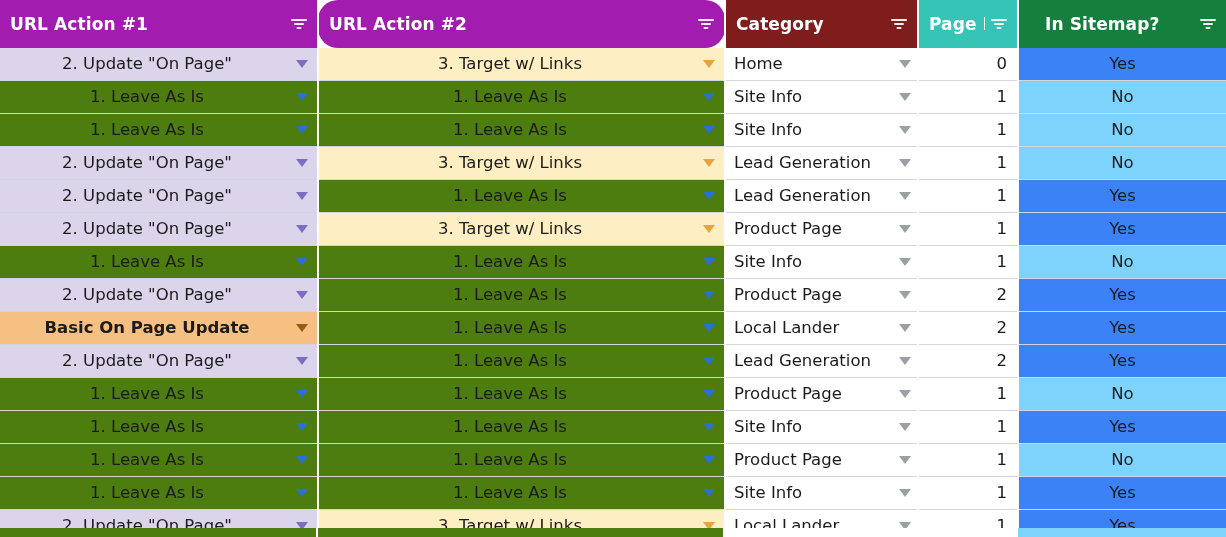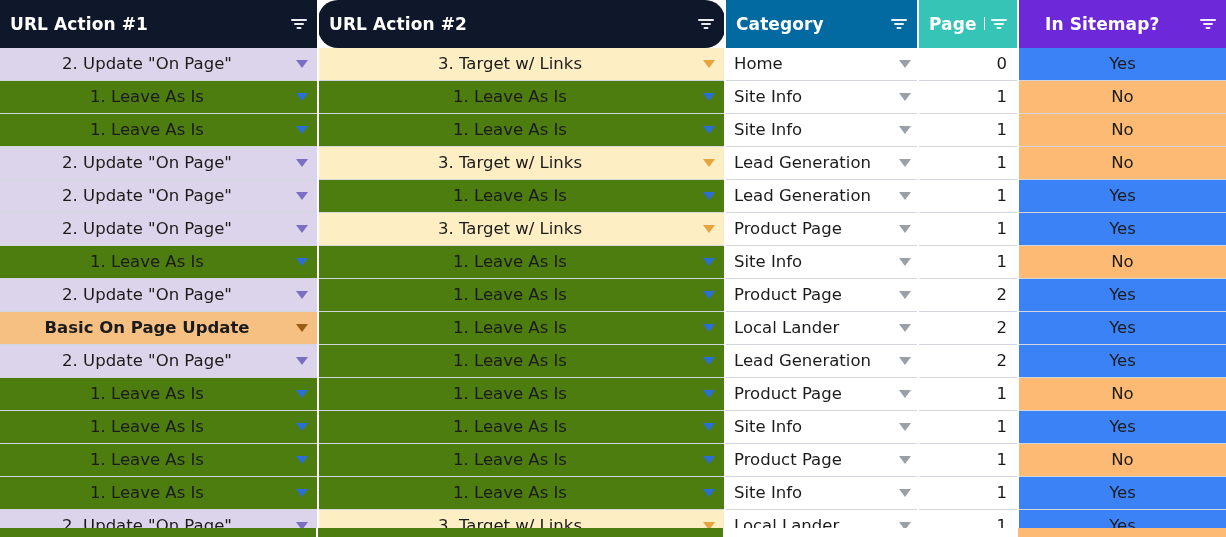--- a/index.html
+++ b/index.html
@@ -37,24 +37,24 @@
     font-size: 17px;
     font-weight: bold;
     color: #ffffff;
     text-align: left;
     vertical-align: middle;
     white-space: nowrap;
     overflow: hidden;
     letter-spacing: 0.1px;
     box-sizing: border-box;
   }
-  th.h-dark    { background: #0f172a; }
-  th.h-bright  { background: #0369a1; border-left: 2px solid #ffffff; }
+  th.h-dark    { background: #a21caf; }
+  th.h-bright  { background: #7f1d1d; border-left: 2px solid #ffffff; }
   th.h-bright2 { background: #35c4b5; border-left: 2px solid #ffffff; }
-  th.h-mid     { background: #6d28d9; border-left: 2px solid #ffffff; }
+  th.h-mid     { background: #15803d; border-left: 2px solid #ffffff; }
   th.h-dark + th.h-dark { border-left: 2px solid #ffffff; border-radius: 20px; }
 
   .hd-inner {
     display: flex;
     align-items: center;
     justify-content: space-between;
     width: 100%;
     height: 100%;
     gap: 6px;
   }
@@ -144,21 +144,21 @@
   
   td.sm .cell { padding: 0 8px; justify-content: center; }
   td.sm .txt { text-align: center; }
 
   
   .f-purple { background: #dcd4ea; }
   .f-blue   { background: #4d7c0f; }
   .f-yellow { background: #fdeec3; }
   .f-orange { background: #f7c083; font-weight: bold; }
   .f-green  { background: #3b82f6; }
-  .f-red    { background: #fdba74; }
+  .f-red    { background: #7dd3fc; }
   .f-white  { background: #ffffff; }
 
   
   #sliver {
     position: absolute;
     left: 0;
     top: 528px;
     width: 1226px;
     height: 9px;
     display: flex;

